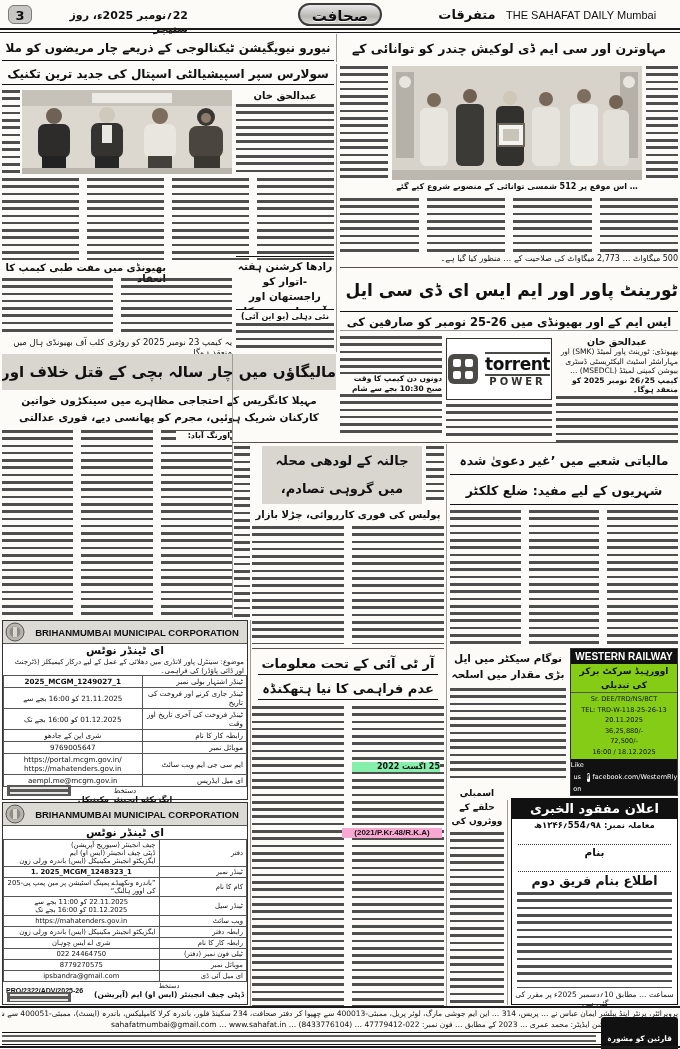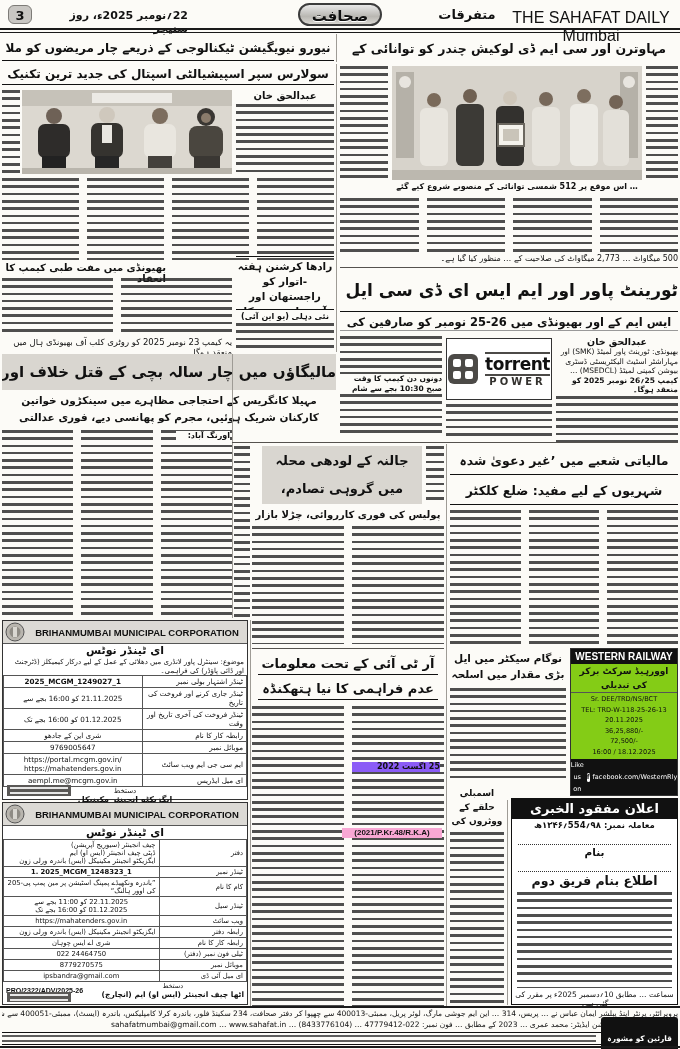--- a/index.html
+++ b/index.html
@@ -33,21 +33,21 @@
 </style>
 </head>
 <body>
 
 <div id="page">
 
   <div class="abs c b" style="left:8px;top:5px;width:24px;height:19px;line-height:19px;background:#c8c6c2;border:1px solid #7d7b77;border-radius:6px;font-size:13px;">3</div>
   <div class="abs u b" style="left:38px;top:9px;width:150px;font-size:11px;">22؍نومبر 2025ء، روز سنیچر</div>
   <div class="abs badge u" style="left:298px;top:3px;width:84px;height:23px;line-height:23px;font-size:15px;">صحافت</div>
   <div class="abs u b c" style="left:430px;top:7px;width:74px;font-size:13px;">متفرقات</div>
-  <div class="abs ltr" style="left:506px;top:9px;width:170px;font-size:16px;font-family:'Liberation Sans',sans-serif;text-align:center;">THE SAHAFAT DAILY Mumbai</div>
+  <div class="abs ltr" style="left:506px;top:9px;width:170px;font-size:11px;font-family:'Liberation Sans',sans-serif;text-align:left;">THE SAHAFAT DAILY Mumbai</div>
   <div class="abs" style="left:0;top:28px;width:680px;height:5px;border-top:2px solid #1a1a1a;border-bottom:1px solid #1a1a1a;"></div>
 
   <div class="abs hl" style="left:340px;top:36px;width:338px;height:25px;font-size:12.5px;line-height:25px;">مہاوترن اور سی ایم ڈی لوکیش چندر کو توانائی کے شعبے میں بہترین کارکردگی کا قومی ایوارڈ</div>
   <div class="abs vsep" style="left:336px;top:34px;height:28px;"></div>
   <div class="abs hl" style="left:2px;top:36px;width:332px;height:25px;font-size:12px;line-height:25px;border-bottom:1px solid #111;">نیورو نیویگیشن ٹیکنالوجی کے ذریعے چار مریضوں کو ملا ’زندگی کا تحفہ‘</div>
   <div class="abs hl" style="left:2px;top:64px;width:332px;height:21px;font-size:12px;line-height:21px;border-bottom:1px solid #111;">سولارس سپر اسپیشیالٹی اسپتال کی جدید ترین تکنیک مریضوں کے لئے بنی نعمت</div>
 
   <div class="abs gk" style="left:2px;top:90px;width:18px;height:84px;"></div>
   <div class="abs" style="left:22px;top:90px;width:210px;height:84px;">
     <svg width="210" height="84" viewBox="0 0 210 84">
@@ -199,21 +199,21 @@
       <div class="gk"></div>
   </div>
 
   <div class="abs hsep" style="left:252px;top:648px;width:192px;"></div>
   <div class="abs hl" style="left:258px;top:653px;width:180px;height:22px;font-size:13px;line-height:22px;border-bottom:1px solid #111;">آر ٹی آئی کے تحت معلومات کی</div>
   <div class="abs hl" style="left:258px;top:678px;width:180px;height:22px;font-size:13px;line-height:22px;border-bottom:1px solid #111;">عدم فراہمی کا نیا ہتھکنڈہ بے نقاب</div>
   <div class="abs cols" style="left:252px;top:706px;width:192px;height:300px;">
     <div class="gk"></div>
       <div class="gk"></div>
   </div>
-  <div class="abs u b" style="left:352px;top:762px;width:88px;height:10px;font-size:8px;background:#8b5cf6;">25 اگست 2022</div>
+  <div class="abs u b" style="left:352px;top:762px;width:88px;height:10px;font-size:8px;background:#86efac;">25 اگست 2022</div>
   <div class="abs ltr b c" style="left:342px;top:828px;width:100px;height:10px;font-size:8px;background:#f9a8d4;font-family:'Liberation Sans',sans-serif;">(2021/P.Kr.48/R.K.A)</div>
 
   <div class="abs hl" style="left:450px;top:650px;width:116px;height:16px;font-size:10.5px;line-height:16px;">نوگام سیکٹر میں ایل او سی کے نزدیک</div>
   <div class="abs hl" style="left:450px;top:666px;width:116px;height:16px;font-size:10.5px;line-height:16px;">بڑی مقدار میں اسلحہ و گولہ بارود برآمد</div>
   <div class="abs gk" style="left:450px;top:688px;width:116px;height:94px;"></div>
 
   <div class="abs boxed" style="left:570px;top:648px;width:108px;height:148px;background:#84cc16;">
     <div class="blackbar ltr" style="font-size:10px;line-height:15px;font-family:'Liberation Sans',sans-serif;">WESTERN RAILWAY</div>
     <div class="u b c" style="font-size:9px;line-height:14px;border-bottom:1px solid #555;">اوورہیڈ سرکٹ برکر کی تبدیلی</div>
     <div style="padding:1px 2px;">
@@ -355,21 +355,21 @@
       <tr>
             <td>ای میل آئی ڈی</td>
             <td class="ltr c">ipsbandra@gmail.com</td>
           </tr>
     </tbody>
       </table>
     <div style="display:flex;justify-content:space-between;align-items:center;padding:0 3px;">
       <div class="ltr b" style="font-size:7px;font-family:'Liberation Sans',sans-serif;">PRO/2322/ADV/2025-26</div>
       <div>
         <div class="u c" style="font-size:6.5px;">دستخط</div>
-        <div class="u b c" style="font-size:7.5px;">اٹھا چیف انجینئر (ایس او) ایم (انچارج)</div>
+        <div class="u b c" style="font-size:7.5px;">ڈپٹی چیف انجینئر (ایس او) ایم (آپریشن)</div>
       </div>
     </div>
     <div class="slogan" style="position:absolute;bottom:2px;left:4px;width:64px;height:10px;">
         <div class="gk-sm" style="height:100%;margin:2px 3px;"></div>
       </div>
   </div>
 
   <div class="abs" style="left:0;top:1006px;width:680px;height:2px;background:#1a1a1a;"></div>
   <div class="abs u" style="left:2px;top:1009px;width:676px;height:10px;font-size:7.5px;white-space:nowrap;overflow:hidden;">پروپرائٹر، پرنٹر اینڈ پبلشر ایمان عباس نے … پریس، 314 … این ایم جوشی مارگ، لوئر پریل، ممبئی-400013 سے چھپوا کر دفتر صحافت، 234 سکینڈ فلور، باندرہ کرلا کامپلیکس، باندرہ (ایسٹ)، ممبئی-400051 سے شائع کیا۔ ایڈیٹر: ایمان عباس (9415020128)</div>
   <div class="abs u" style="left:2px;top:1020px;width:676px;height:10px;font-size:7.5px;white-space:nowrap;overflow:hidden;">رجسٹریشن نمبر … ایڈیشن ایڈیٹر: محمد عمری … 2023 کے مطابق … فون نمبر: 022-47779412 … (8433776104) … sahafatmumbai@gmail.com … www.sahafat.in</div>

